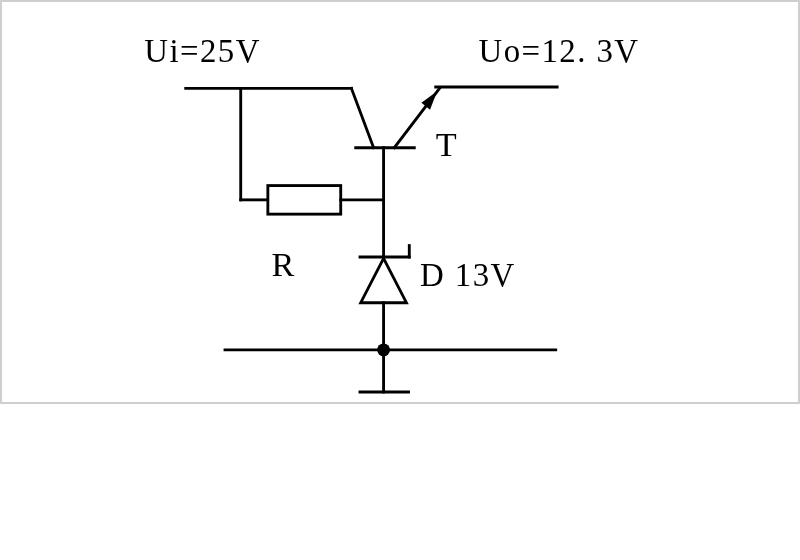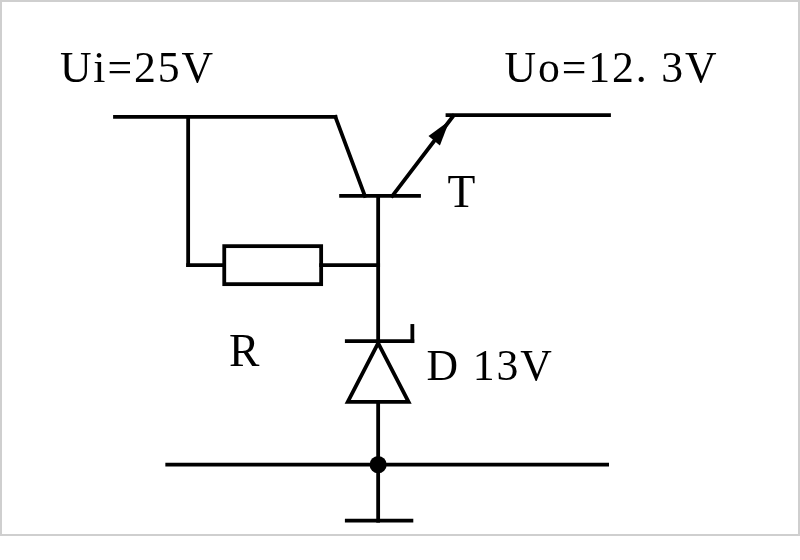--- a/index.html
+++ b/index.html
@@ -1,21 +1,21 @@
 <!DOCTYPE html>
 <html style="--stroke: #000000;"><head>
 <meta charset="utf-8">
 <style>
   * { margin: 0; padding: 0; box-sizing: border-box; }
   html, body { background: #ffffff; }
   body { font-family: "Liberation Serif", serif; }
   .canvas {
     position: relative;
     width: 800px;
-    height: 536px;
+    height: 404px;
     background: #ffffff;
     border: 2px solid #cfcfcf;
     overflow: hidden;
   }
   svg { display: block; width: 100%; height: 100%; }
   svg text {
     font-family: "Liberation Serif", serif;
     fill: #000000;
   }
   .lbl   { font-size: 46px; letter-spacing: 2px; }

